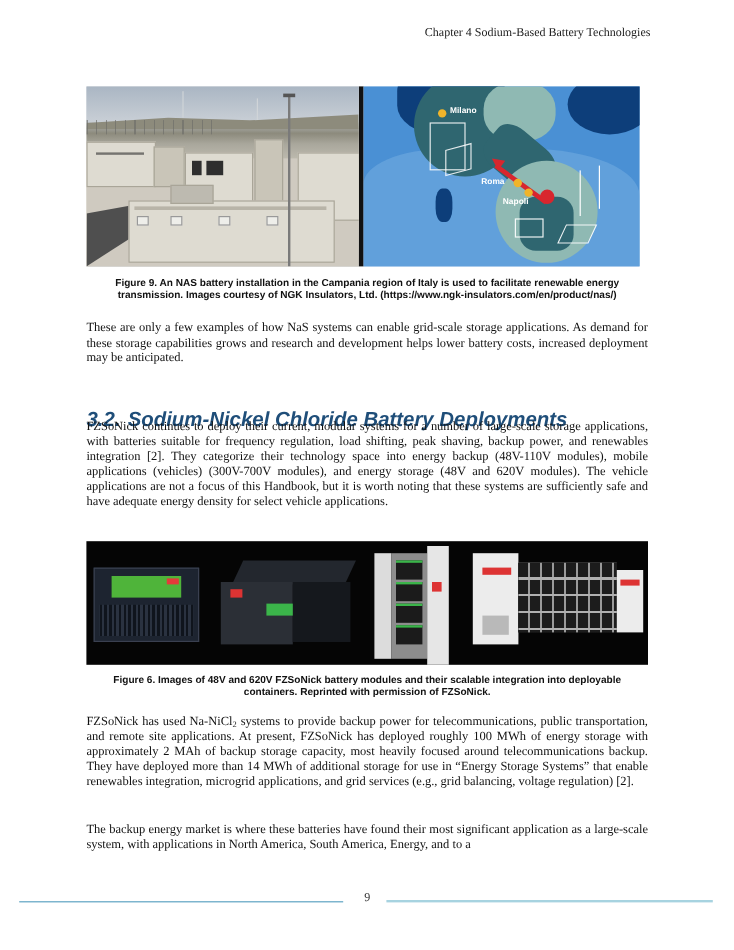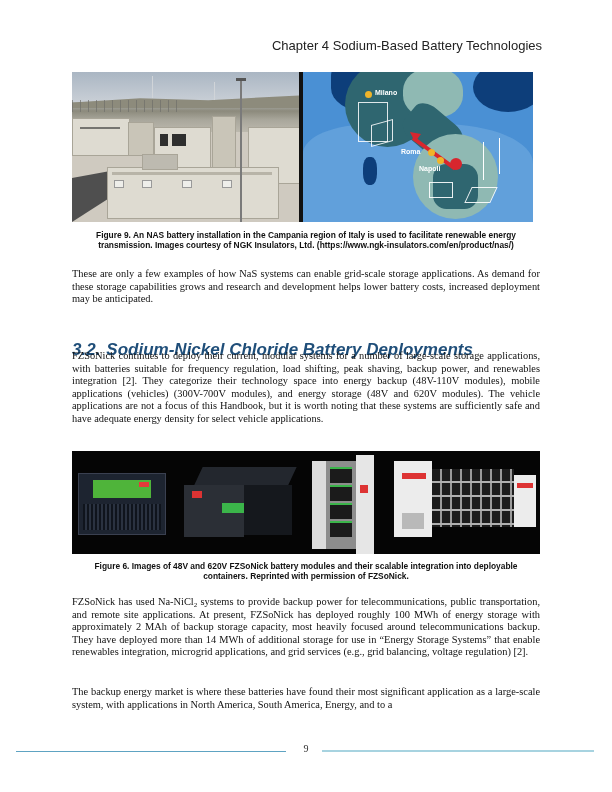--- a/index.html
+++ b/index.html
@@ -1,17 +1,17 @@
 <!DOCTYPE html>
 <html><head>
 <meta charset="utf-8">
 <style>
   html, body { margin: 0; padding: 0; background: #ffffff; }
   body { width: 612px; height: 792px; position: relative; overflow: hidden; font-family: "Liberation Serif", serif; color: #111; }
-  .running-header { position: absolute; top: 38px; right: 70px; font-family: Liberation Sans, sans-serif; font-size: 13px; color: #222; }
+  .running-header { position: absolute; top: 22px; right: 70px; font-family: Liberation Serif, serif; font-size: 10px; color: #222; }
   .fig1 { position: absolute; left: 72px; top: 72px; width: 461px; height: 150px; display: flex; }
   .fig1-photo { width: 227px; height: 150px; position: relative; overflow: hidden;
     background: linear-gradient(180deg, #b9c2cc 0%, #c7ced5 18%, #8c8a7c 26%, #a9a79c 32%, #c8c4b8 45%, #d5d1c6 70%, #9c9a94 100%); }
   .fig1-divider { width: 4px; height: 150px; background: #111; }
   .fig1-map { flex: 1; height: 150px; position: relative; overflow: hidden; background: #4a90d4; }
   .bldg { position: absolute; background: #dedbd1; border: 1px solid #a9a598; }
   .bldg.dark { background: #c9c5b8; }
   .win { position: absolute; background: #2e2e2e; }
   .pole { position: absolute; width: 2px; background: #7a7a7a; }
   .map-blob { position: absolute; border-radius: 50%; }

